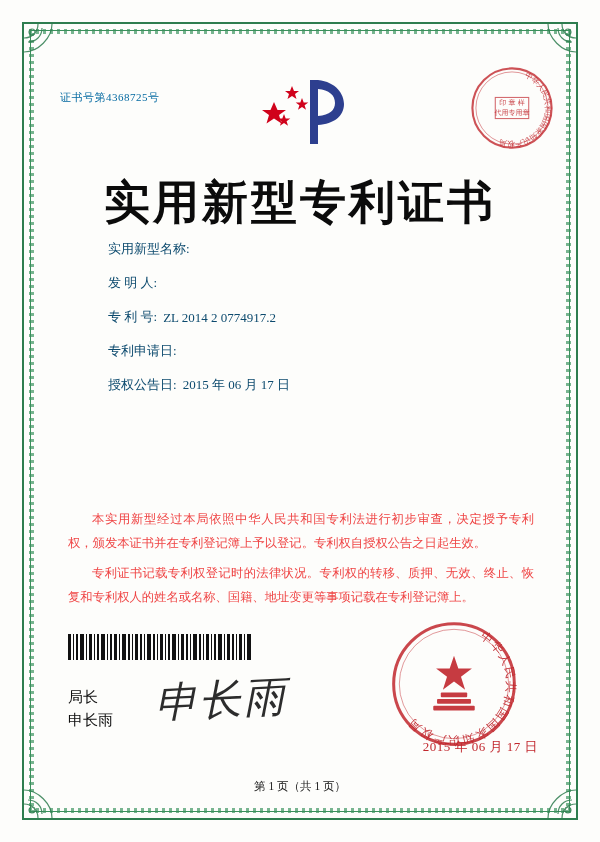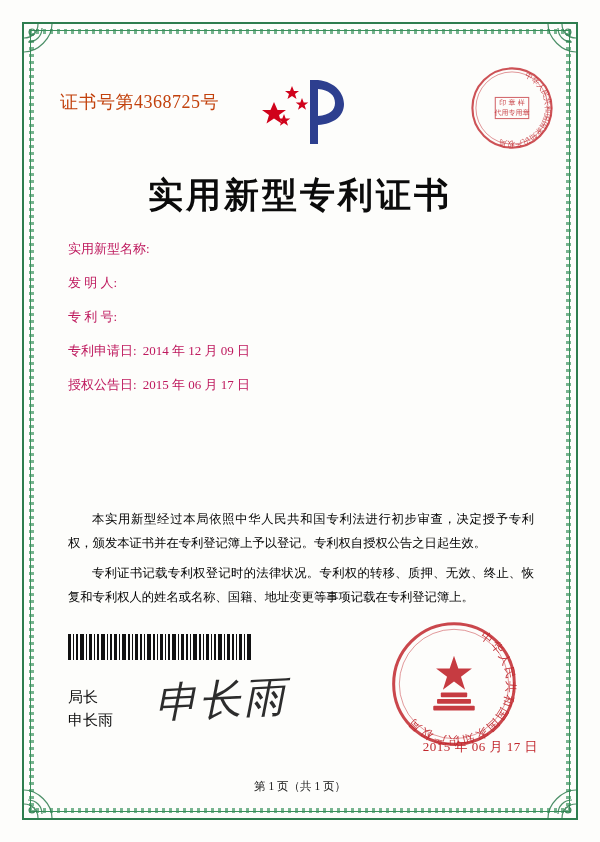--- a/index.html
+++ b/index.html
@@ -64,39 +64,39 @@
   .corner.tl { left: 22px;  top: 22px; }
   .corner.tr { right: 22px; top: 22px; transform: scaleX(-1); }
   .corner.bl { left: 22px;  bottom: 22px; transform: scaleY(-1); }
   .corner.br { right: 22px; bottom: 22px; transform: scale(-1,-1); }
 
   
   .cert-no {
     position: absolute;
     left: 60px;
     top: 90px;
-    font-size: 18px;
-    color: #c2410c;
+    font-size: 11px;
+    color: #0369a1;
     letter-spacing: .5px;
   }
   .logo {
     position: absolute;
     left: 50%;
     top: 72px;
     transform: translateX(-50%);
     width: 120px;
     height: 80px;
   }
   .title {
     position: absolute;
     left: 0;
     right: 0;
     top: 172px;
     text-align: center;
-    font-size: 35px;
+    font-size: 46px;
     font-weight: bold;
     letter-spacing: 3px;
     color: #0b0b0b;
     font-family: "DejaVu Serif", "Liberation Serif", serif;
   }
 
   
   .seal-top {
     position: absolute;
     right: 44px;
@@ -110,21 +110,22 @@
     position: absolute;
     left: 68px;
     top: 240px;
     width: 470px;
   }
   .row {
     display: flex;
     align-items: flex-end;
     margin-bottom: 16px;
     font-size: 13px;
-    color: #be185d;
+    color: #0c4a6e;
+    margin-left: 40px;
   }
   .row .lbl {
     white-space: nowrap;
     letter-spacing: 0px;
   }
   .row .val {
     margin-left: 6px;
     flex: 1;
   }
   .row .val .line2 {
@@ -134,21 +135,21 @@
   .row.inventors .val { line-height: 1.55; }
 
   
   .body-text {
     position: absolute;
     left: 68px;
     top: 508px;
     width: 466px;
     font-size: 12.3px;
     line-height: 1.95;
-    color: #000000;
+    color: #ef4444;
     text-align: justify;
   }
   .body-text p {
     margin: 0 0 6px 0;
     text-indent: 24px;
   }
 
   
   .barcode {
     position: absolute;
@@ -288,25 +289,25 @@
     </div>
 
     <div class="row inventors">
       <span class="lbl">发 明 人:</span>
       <span class="val">
       </span>
     </div>
 
     <div class="row">
       <span class="lbl">专 利 号:</span>
+      <span class="val">ZL 2014 2 0774917.2</span>
     </div>
 
     <div class="row">
       <span class="lbl">专利申请日:</span>
-      <span class="val">2014 年 12 月 09 日</span>
     </div>
 
 
     <div class="row">
       <span class="lbl">授权公告日:</span>
       <span class="val">2015 年 06 月 17 日</span>
     </div>
   </div>
 
   <div class="body-text">

